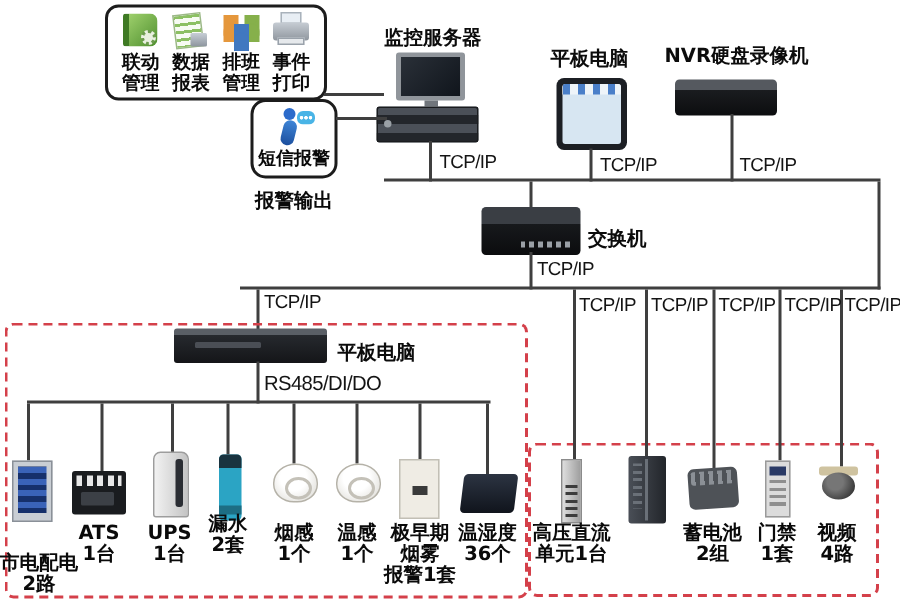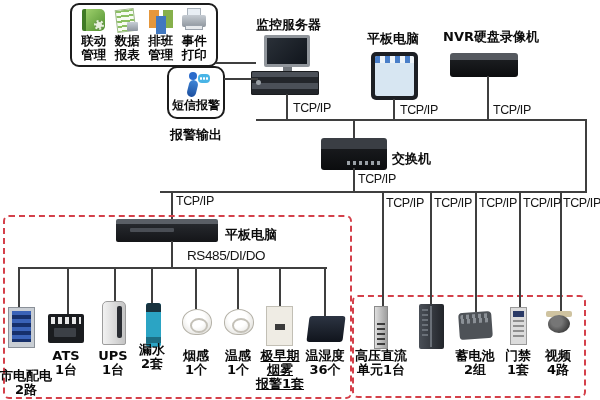--- a/index.html
+++ b/index.html
@@ -220,21 +220,21 @@
   <div class="lbl" style="left:392px;top:150px;">交换机</div>
   <div class="v" style="left:353px;top:168px;height:25px;"></div>
   <div class="tcp" style="left:358px;top:172px;">TCP/IP</div>
 
   <div class="h" style="left:160px;top:191px;width:427px;"></div>
 
   <div class="v" style="left:171px;top:193px;height:28px;"></div>
   <div class="tcp" style="left:176px;top:194px;">TCP/IP</div>
   <div class="collector"></div>
   <div class="lbl" style="left:225px;top:226px;">平板电脑</div>
-  <div class="tcp" style="left:176px;top:248px;font-size:13.5px;margin-left:11px;">RS485/DI/DO</div>
+  <div class="tcp" style="left:176px;top:248px;font-size:13.5px;">RS485/DI/DO</div>
   <div class="v" style="left:171px;top:241px;height:28px;"></div>
   <div class="h" style="left:18px;top:267px;width:309px;"></div>
 
   <div class="dashed" style="left:3px;top:215px;width:345px;height:180px;"></div>
   <div class="dashed" style="left:352px;top:295px;width:230px;height:99px;"></div>
 
   <div class="v" style="left:18px;top:269px;height:38px;"></div>
   <div class="v" style="left:67px;top:269px;height:45px;"></div>
   <div class="v" style="left:114px;top:269px;height:33px;"></div>
   <div class="v" style="left:151px;top:269px;height:34px;"></div>
@@ -287,21 +287,21 @@
       <div>2套</div>
     </div>
   <div class="dev-label" style="left:175px;top:349px;width:42px;">
     <div>烟感</div>
       <div>1个</div>
     </div>
   <div class="dev-label" style="left:217px;top:349px;width:42px;">
     <div>温感</div>
       <div>1个</div>
     </div>
-  <div class="dev-label" style="left:254px;top:349px;width:52px;text-decoration:underline;">
+  <div class="dev-label" style="left:254px;top:349px;width:52px;">
     <div>极早期</div>
       <div>烟雾</div>
     <div>报警1套</div>
     </div>
   <div class="dev-label" style="left:299px;top:349px;width:52px;">
     <div>温湿度</div>
       <div>36个</div>
     </div>
 
   <div class="dev-label" style="left:352px;top:349px;width:58px;">

